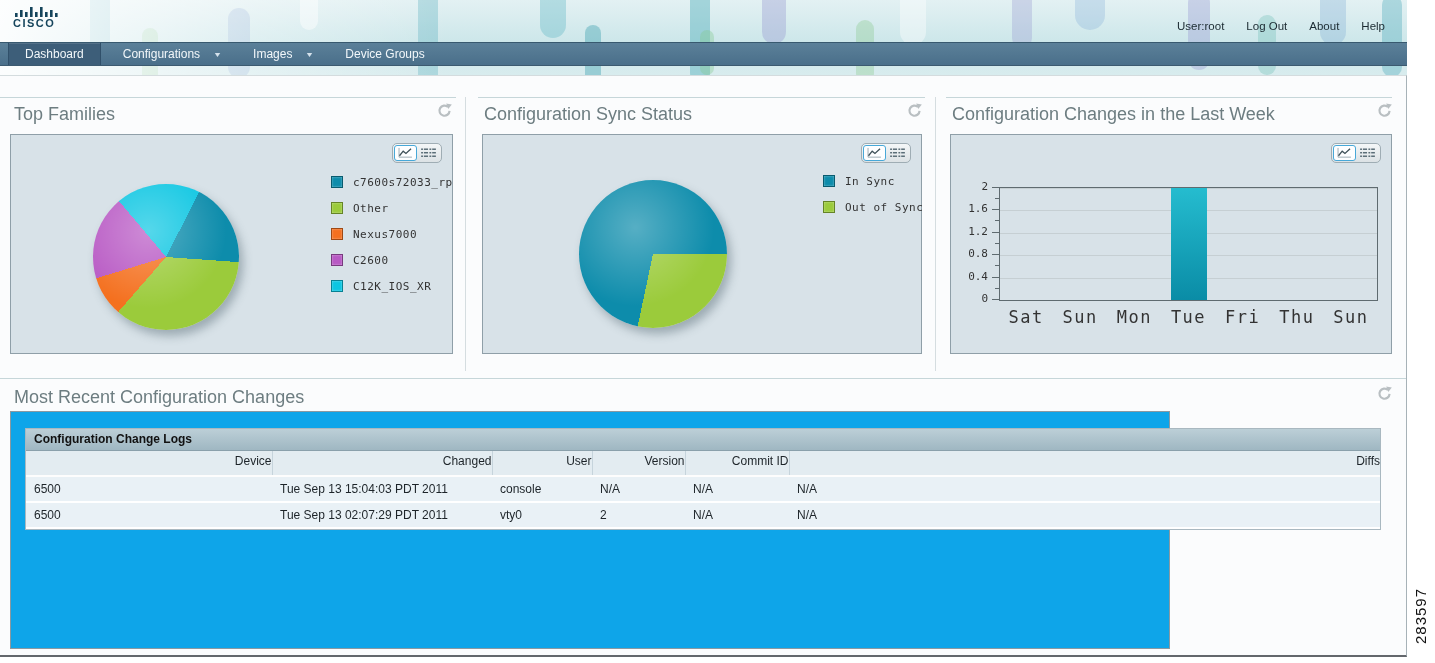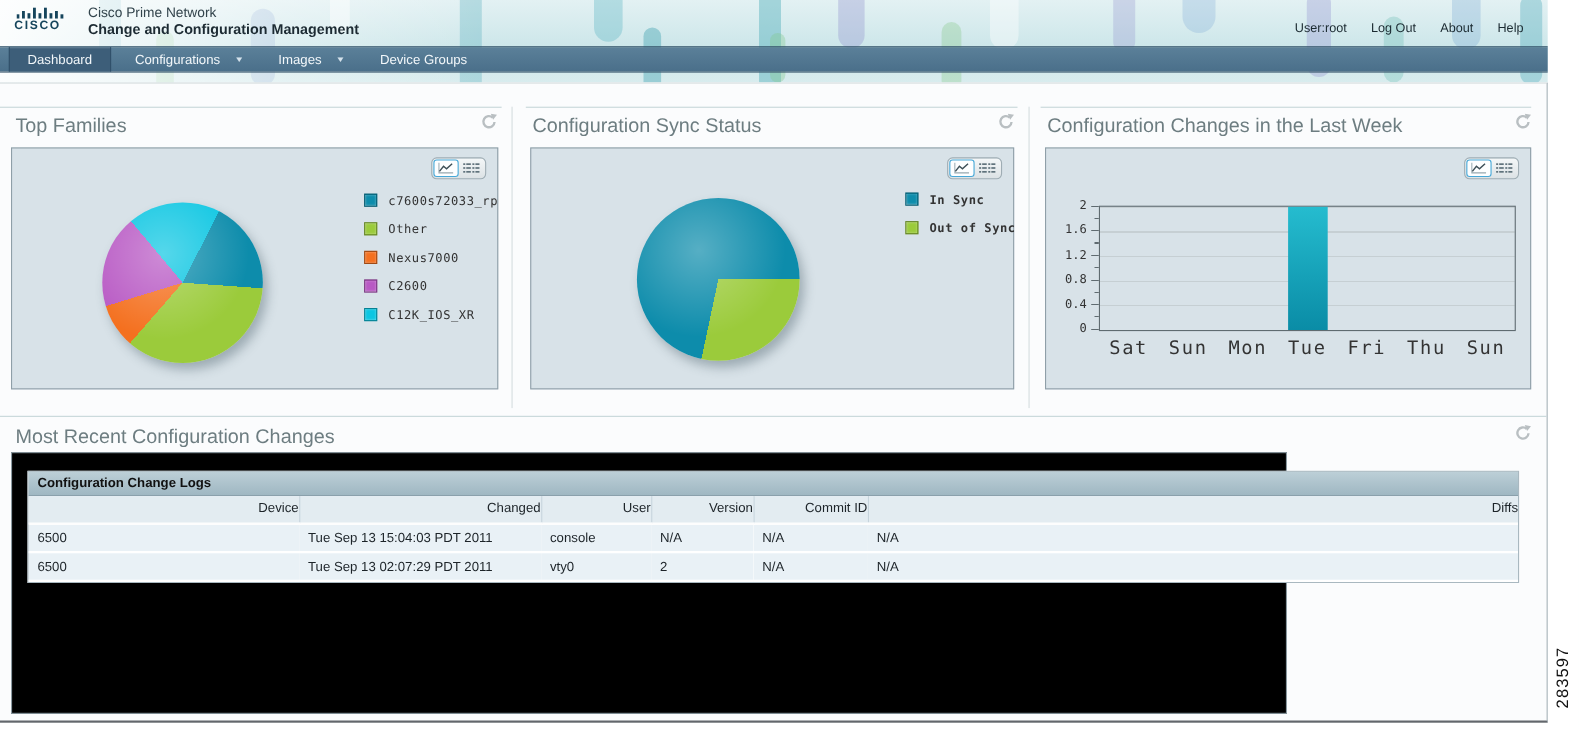--- a/index.html
+++ b/index.html
@@ -65,21 +65,21 @@
           background:repeating-linear-gradient(to bottom,#5f6b70 0 1px,transparent 1px 22.4px);}
   .ylabels{position:absolute;left:0;top:45px;width:37px;height:126px;display:flex;flex-direction:column;
            justify-content:space-between;align-items:flex-end;}
   .ylab{font-family:"DejaVu Sans Mono",monospace;font-size:11px;color:#333;line-height:14px;}
   .xlabels{position:absolute;left:48px;top:172px;width:379px;display:flex;}
   .xlab{flex:1;text-align:center;font-family:"DejaVu Sans Mono",monospace;font-size:17px;color:#333;letter-spacing:1.5px;}
   .bars{position:absolute;left:49px;top:53px;width:377px;height:112px;}
   .bar{position:absolute;bottom:0;width:36px;transform:translateX(-50%);}
 
   
-  .bottom-box{position:absolute;left:10px;top:335px;width:1160px;height:238px;background:#000000;
+  .bottom-box{position:absolute;left:10px;top:335px;width:1160px;height:238px;background:#0ea5e9;
               border:1px solid #8a99a1;box-sizing:border-box;}
   .tablewrap{position:absolute;left:14px;top:16px;width:1354px;border:1px solid #a9b8c0;background:#fff;}
   .tbl-titlebar{height:21px;line-height:21px;padding-left:8px;font-size:12px;font-weight:bold;color:#111;
                 background:linear-gradient(180deg,#bccfd7,#9fb7c2);border-bottom:1px solid #8aa0ab;}
   table.logs{width:100%;border-collapse:collapse;table-layout:fixed;font-size:12px;color:#1d2429;}
   table.logs th{height:20px;font-weight:normal;text-align:right;padding:0 0 4px 8px;background:#e3ecf1;
                 border-bottom:2px solid #fdfdfd;border-left:1px solid #c6d4dc;}
   table.logs th:first-child{border-left:none;}
   table.logs td{height:24px;padding:0 0 0 8px;background:#e9f1f6;border-bottom:2px solid #ffffff;
                 overflow:hidden;white-space:nowrap;}
@@ -129,24 +129,20 @@
           <rect x="20" y="7" width="2.6" height="5"></rect>
           <rect x="25" y="2" width="2.6" height="10"></rect>
           <rect x="30" y="7" width="2.6" height="5"></rect>
           <rect x="35" y="5" width="2.6" height="7"></rect>
           <rect x="40" y="8" width="2.6" height="4"></rect>
         </g>
       </svg>
       <div class="logo-text">CISCO</div>
     </div>
 
-    <div class="titles">
-      <div class="t1">Cisco Prime Network</div>
-      <div class="t2">Change and Configuration Management</div>
-    </div>
 
     <div class="userlinks">
       <span>User:root</span>
       <span>Log Out</span>
       <span>About</span>
       <span>Help</span>
     </div>
   </div>
 
   <div class="navbar">
@@ -261,21 +257,21 @@
                 <rect x="13" y="1.6" width="4" height="1.6"></rect>
               <rect x="10" y="5.4" width="2" height="1.6"></rect>
                 <rect x="13" y="5.4" width="4" height="1.6"></rect>
               <rect x="10" y="9.2" width="2" height="1.6"></rect>
                 <rect x="13" y="9.2" width="4" height="1.6"></rect>
             </g>
           </svg>
         </div>
       </div>
       <div class="pie" style="left: 96px; top: 45px; width: 148px; height: 148px; background: conic-gradient(from 192deg, rgb(13, 140, 171) 0deg, rgb(13, 140, 171) 258deg, rgb(155, 203, 59) 258deg, rgb(155, 203, 59) 360deg);"></div>
-      <div class="legend" style="left:340px;top:40px;font-weight:bold;">
+      <div class="legend" style="left:340px;top:40px;">
         <div class="legend-item">
           <span class="swatch" style="background-color: rgb(13, 140, 171);"></span>
           <span class="leg-label">In Sync</span>
         </div>
         <div class="legend-item">
           <span class="swatch" style="background-color: rgb(155, 203, 59);"></span>
           <span class="leg-label">Out of Sync</span>
         </div>
       </div>
     </div>

